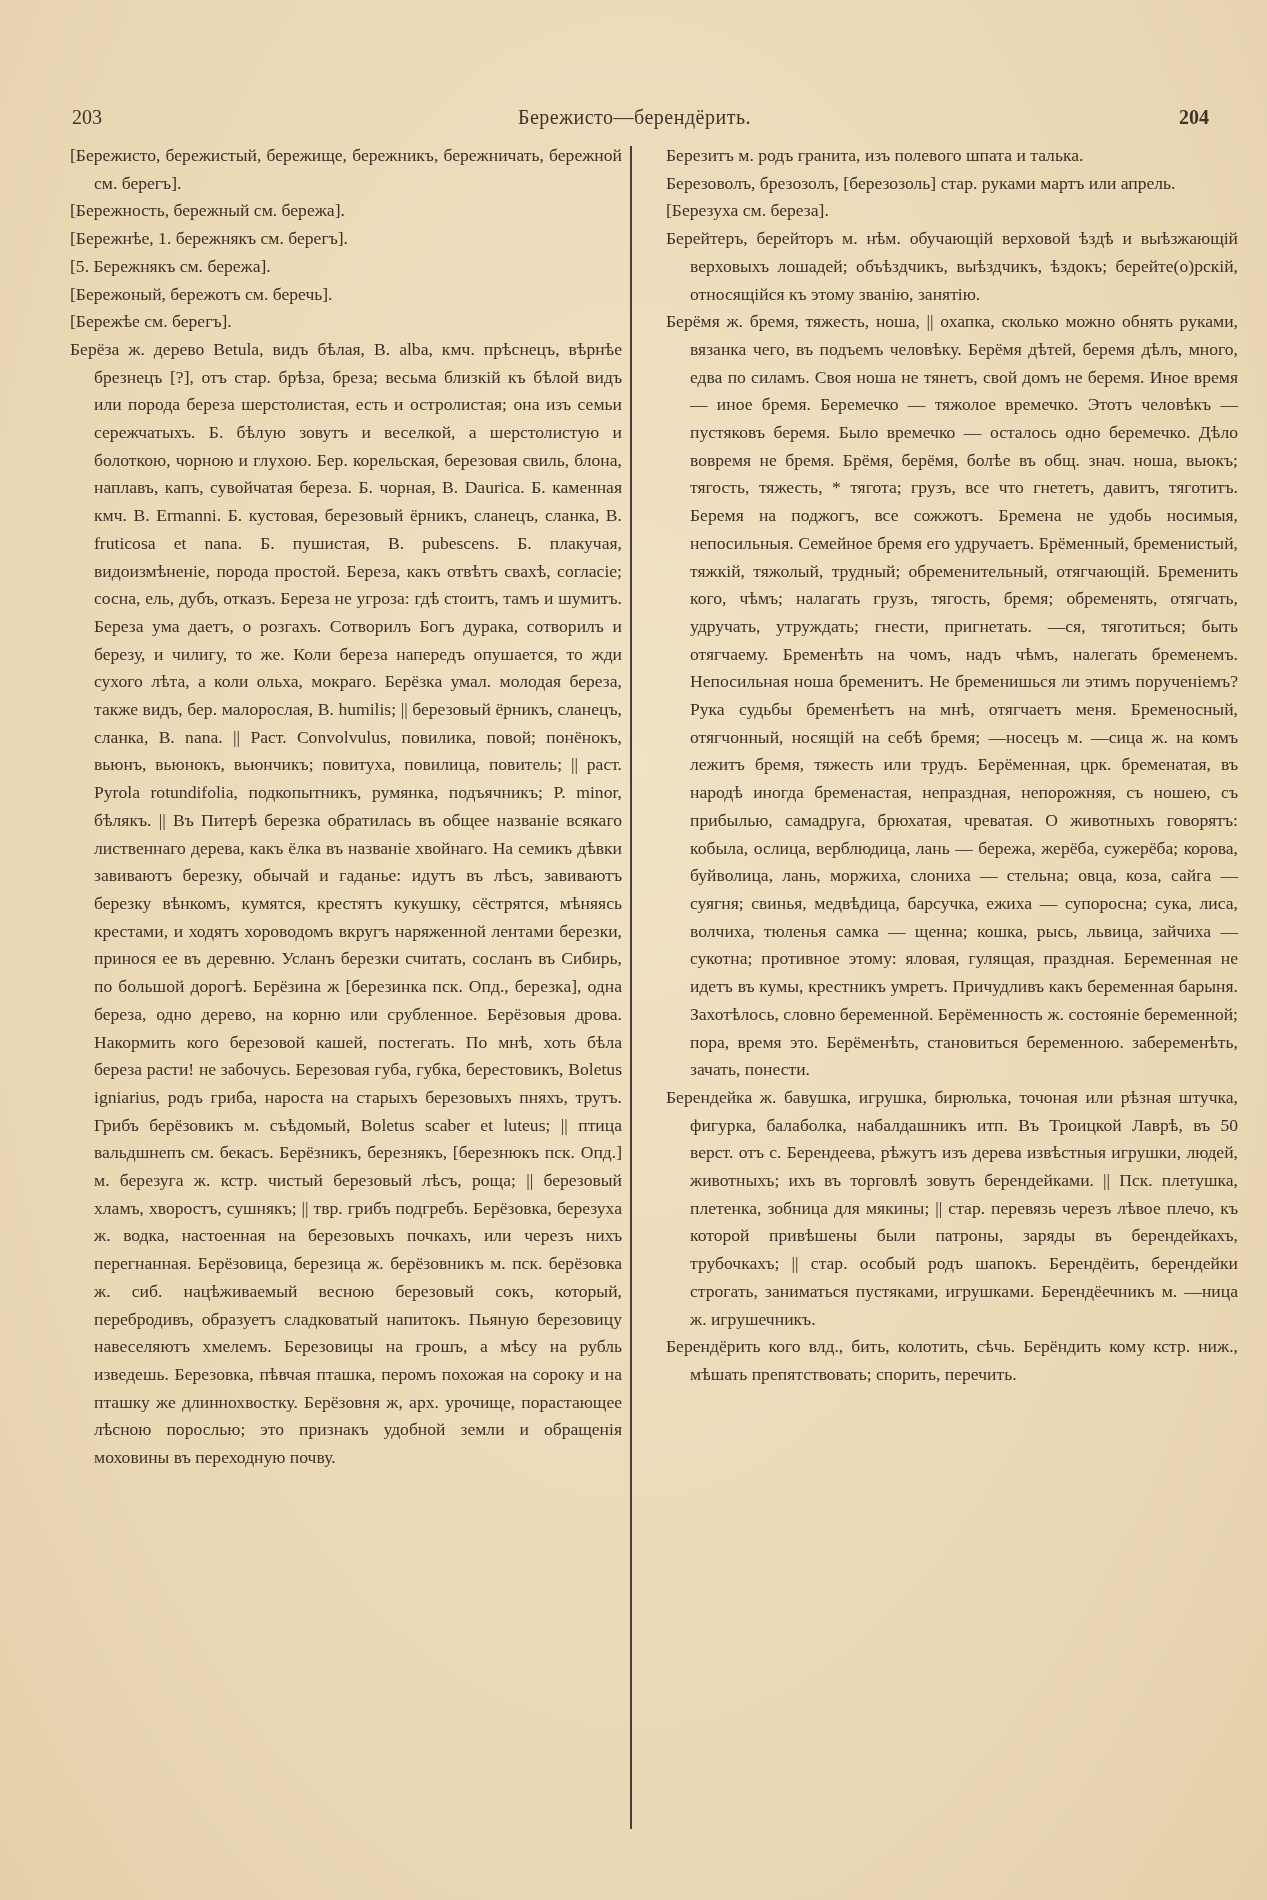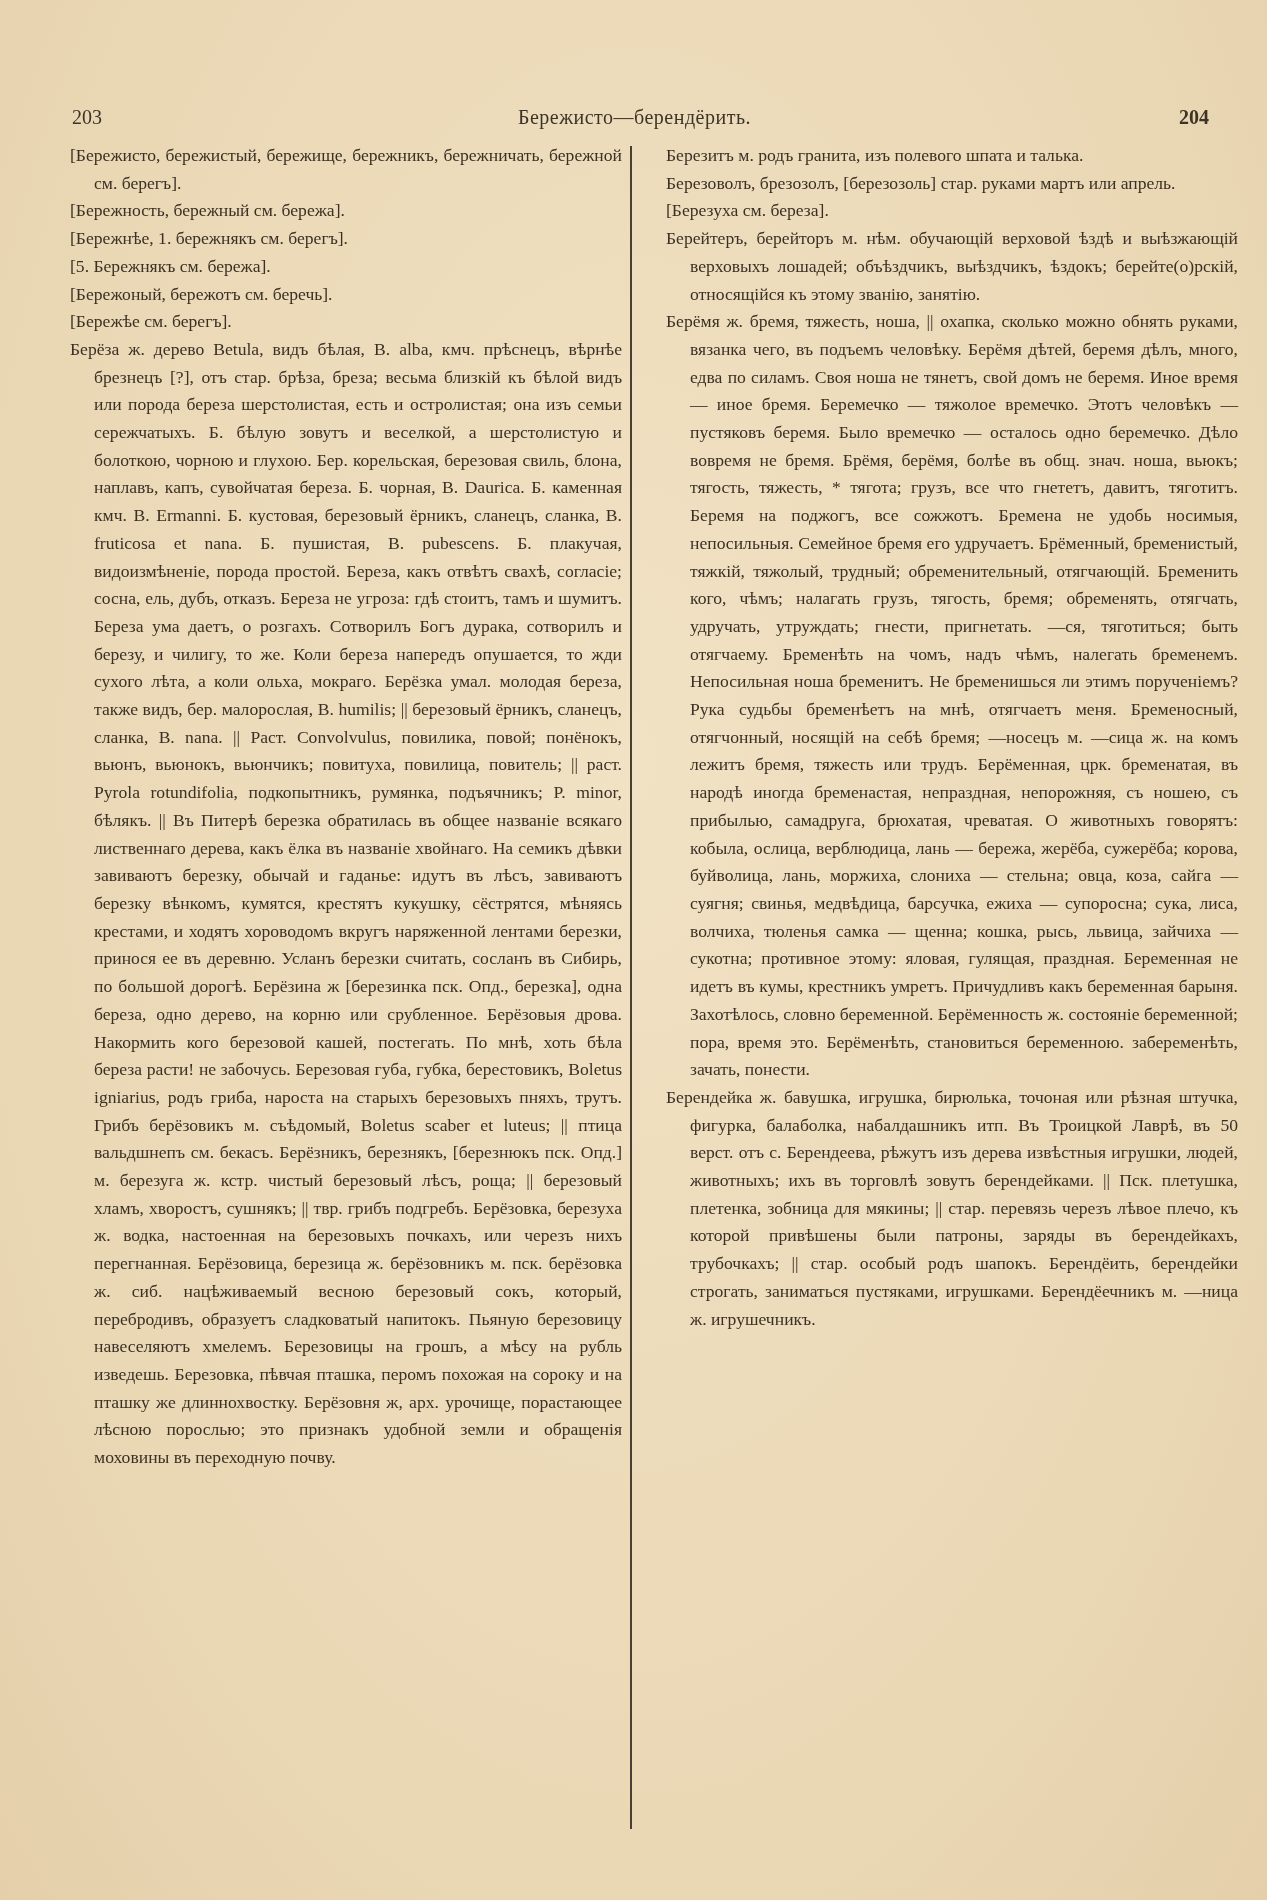--- a/index.html
+++ b/index.html
@@ -56,14 +56,15 @@
 
   <div class="divider"></div>
 
   <div class="col right">
     <p class="entry">Березитъ м. родъ гранита, изъ полевого шпата и талька.</p>
     <p class="entry">Березоволъ, брезозолъ, [березозоль] стар. руками мартъ или апрель.</p>
     <p class="entry">[Березуха см. береза].</p>
     <p class="entry">Берейтеръ, берейторъ м. нѣм. обучающій верховой ѣздѣ и выѣзжающій верховыхъ лошадей; объѣздчикъ, выѣздчикъ, ѣздокъ; берейте(о)рскій, относящійся къ этому званію, занятію.</p>
     <p class="entry">Берёмя ж. бремя, тяжесть, ноша, || охапка, сколько можно обнять руками, вязанка чего, въ подъемъ человѣку. Берёмя дѣтей, беремя дѣлъ, много, едва по силамъ. Своя ноша не тянетъ, свой домъ не беремя. Иное время — иное бремя. Беремечко — тяжолое времечко. Этотъ человѣкъ — пустяковъ беремя. Было времечко — осталось одно беремечко. Дѣло вовремя не бремя. Брёмя, берёмя, болѣе въ общ. знач. ноша, вьюкъ; тягость, тяжесть, * тягота; грузъ, все что гнететъ, давитъ, тяготитъ. Беремя на поджогъ, все сожжотъ. Бремена не удобь носимыя, непосильныя. Семейное бремя его удручаетъ. Брёменный, бременистый, тяжкій, тяжолый, трудный; обременительный, отягчающій. Бременить кого, чѣмъ; налагать грузъ, тягость, бремя; обременять, отягчать, удручать, утруждать; гнести, пригнетать. —ся, тяготиться; быть отягчаему. Бременѣть на чомъ, надъ чѣмъ, налегать бременемъ. Непосильная ноша бременитъ. Не бременишься ли этимъ порученіемъ? Рука судьбы бременѣетъ на мнѣ, отягчаетъ меня. Бременосный, отягчонный, носящій на себѣ бремя; —носецъ м. —сица ж. на комъ лежитъ бремя, тяжесть или трудъ. Берёменная, црк. бременатая, въ народѣ иногда бременастая, непраздная, непорожняя, съ ношею, съ прибылью, самадруга, брюхатая, чреватая. О животныхъ говорятъ: кобыла, ослица, верблюдица, лань — бережа, жерёба, сужерёба; корова, буйволица, лань, моржиха, слониха — стельна; овца, коза, сайга — суягня; свинья, медвѣдица, барсучка, ежиха — супоросна; сука, лиса, волчиха, тюленья самка — щенна; кошка, рысь, львица, зайчиха — сукотна; противное этому: яловая, гулящая, праздная. Беременная не идетъ въ кумы, крестникъ умретъ. Причудливъ какъ беременная барыня. Захотѣлось, словно беременной. Берёменность ж. состояніе беременной; пора, время это. Берёменѣть, становиться беременною. забеременѣть, зачать, понести.</p>
     <p class="entry">Берендейка ж. бавушка, игрушка, бирюлька, точоная или рѣзная штучка, фигурка, балаболка, набалдашникъ итп. Въ Троицкой Лаврѣ, въ 50 верст. отъ с. Берендеева, рѣжутъ изъ дерева извѣстныя игрушки, людей, животныхъ; ихъ въ торговлѣ зовутъ берендейками. || Пск. плетушка, плетенка, зобница для мякины; || стар. перевязь черезъ лѣвое плечо, къ которой привѣшены были патроны, заряды въ берендейкахъ, трубочкахъ; || стар. особый родъ шапокъ. Берендёить, берендейки строгать, заниматься пустяками, игрушками. Берендёечникъ м. —ница ж. игрушечникъ.</p>
+    <p class="entry">Берендёрить кого влд., бить, колотить, сѣчь. Берёндить кому кстр. ниж., мѣшать препятствовать; спорить, перечить.</p>
   </div>
 </div>
 
 </body></html>

